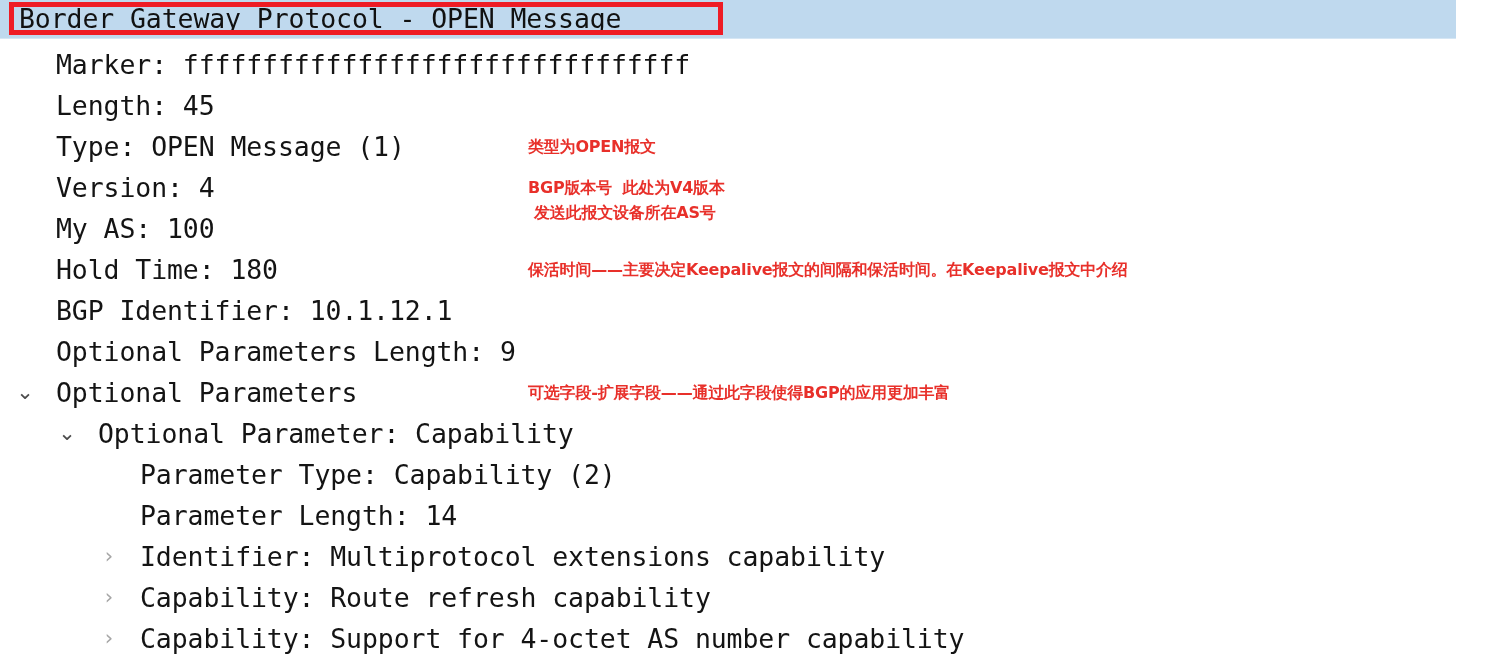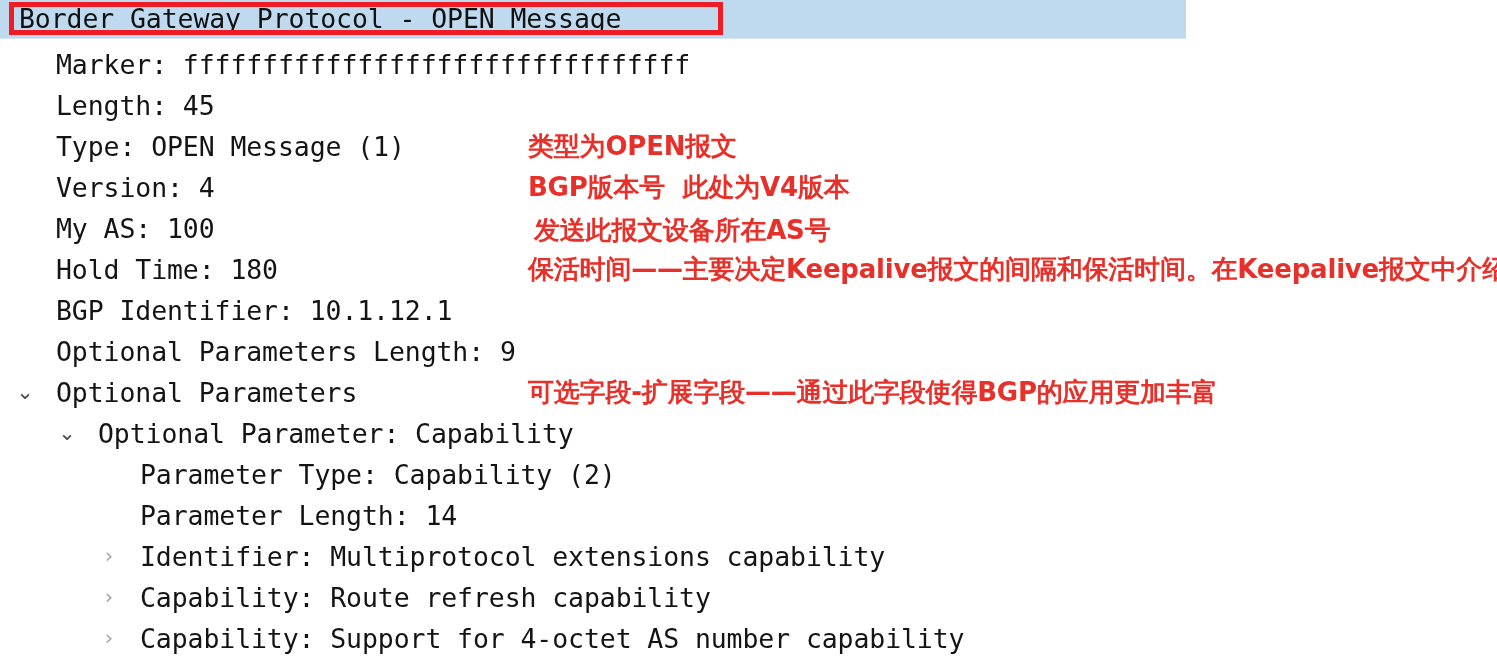--- a/index.html
+++ b/index.html
@@ -21,21 +21,21 @@
     left: 0; top: 0;
     width: 1497px;
     height: 666px;
     background: #ffffff;
   }
 
   
   .row {
     position: absolute;
     left: 0;
-    width: 1186px;
+    width: 1456px;
     height: 41px;
     white-space: nowrap;
   }
 
   .twisty {
     position: absolute;
     top: 0;
     width: 26px;
     height: 41px;
     line-height: 41px;
@@ -83,21 +83,21 @@
     box-sizing: border-box;
     pointer-events: none;
   }
 
   
   .note {
     position: absolute;
     height: 41px;
     line-height: 41px;
     font-family: "DejaVu Sans", "Liberation Sans", sans-serif;
-    font-size: 26px;
+    font-size: 16px;
     font-weight: bold;
     color: #e8302a;
     white-space: pre;
     letter-spacing: -0.2px;
   }
 </style>
 </head>
 <body>
 
 <div id="pane">
@@ -121,21 +121,21 @@
   <span class="note" style="left:528px; top:126px;">类型为OPEN报文</span>
 
   <div class="row" style="top:167px;">
     <span class="label" style="left:56px;">Version: 4</span>
   </div>
   <span class="note" style="left:528px; top:167px;">BGP版本号  此处为V4版本</span>
 
   <div class="row" style="top:208px;">
     <span class="label" style="left:56px;">My AS: 100</span>
   </div>
-  <span class="note" style="left:534px; top:210px;">发送此报文设备所在AS号</span>
+  <span class="note" style="left:534px; top:192px;">发送此报文设备所在AS号</span>
 
   <div class="row" style="top:249px;">
     <span class="label" style="left:56px;">Hold Time: 180</span>
   </div>
   <span class="note" style="left:528px; top:249px;">保活时间——主要决定Keepalive报文的间隔和保活时间。在Keepalive报文中介绍</span>
 
   <div class="row" style="top:290px;">
     <span class="label" style="left:56px;">BGP Identifier: 10.1.12.1</span>
   </div>
 

